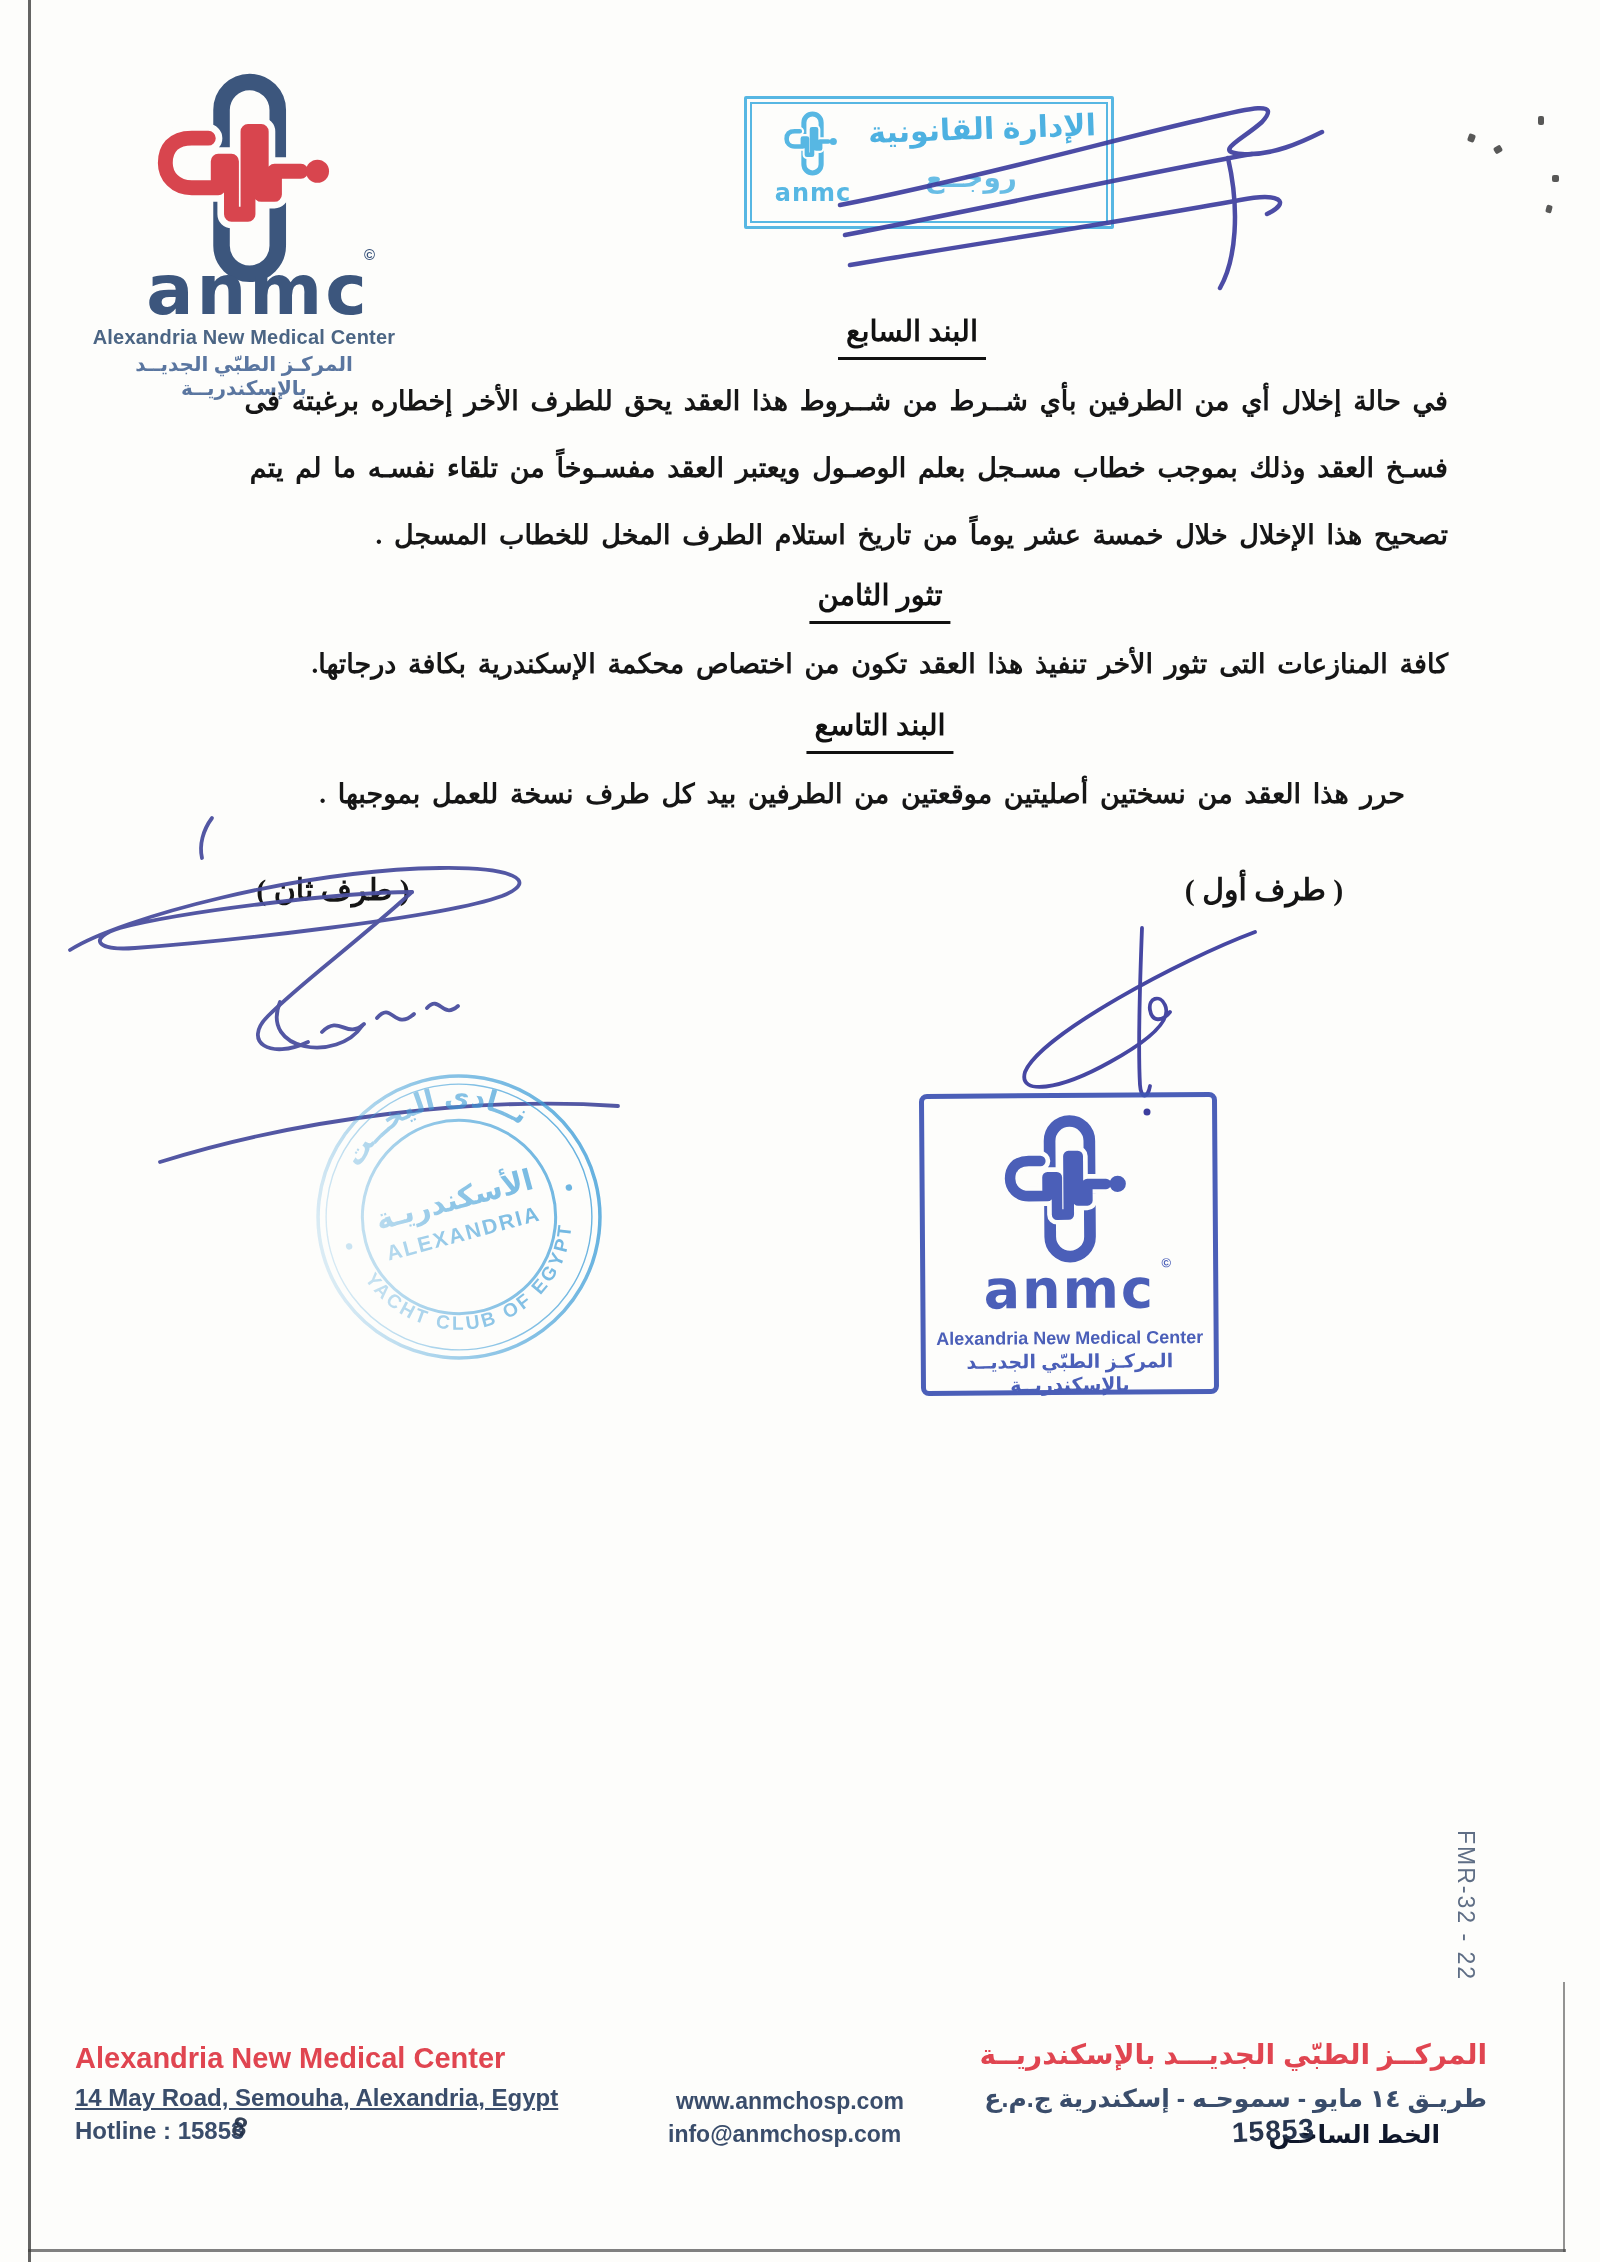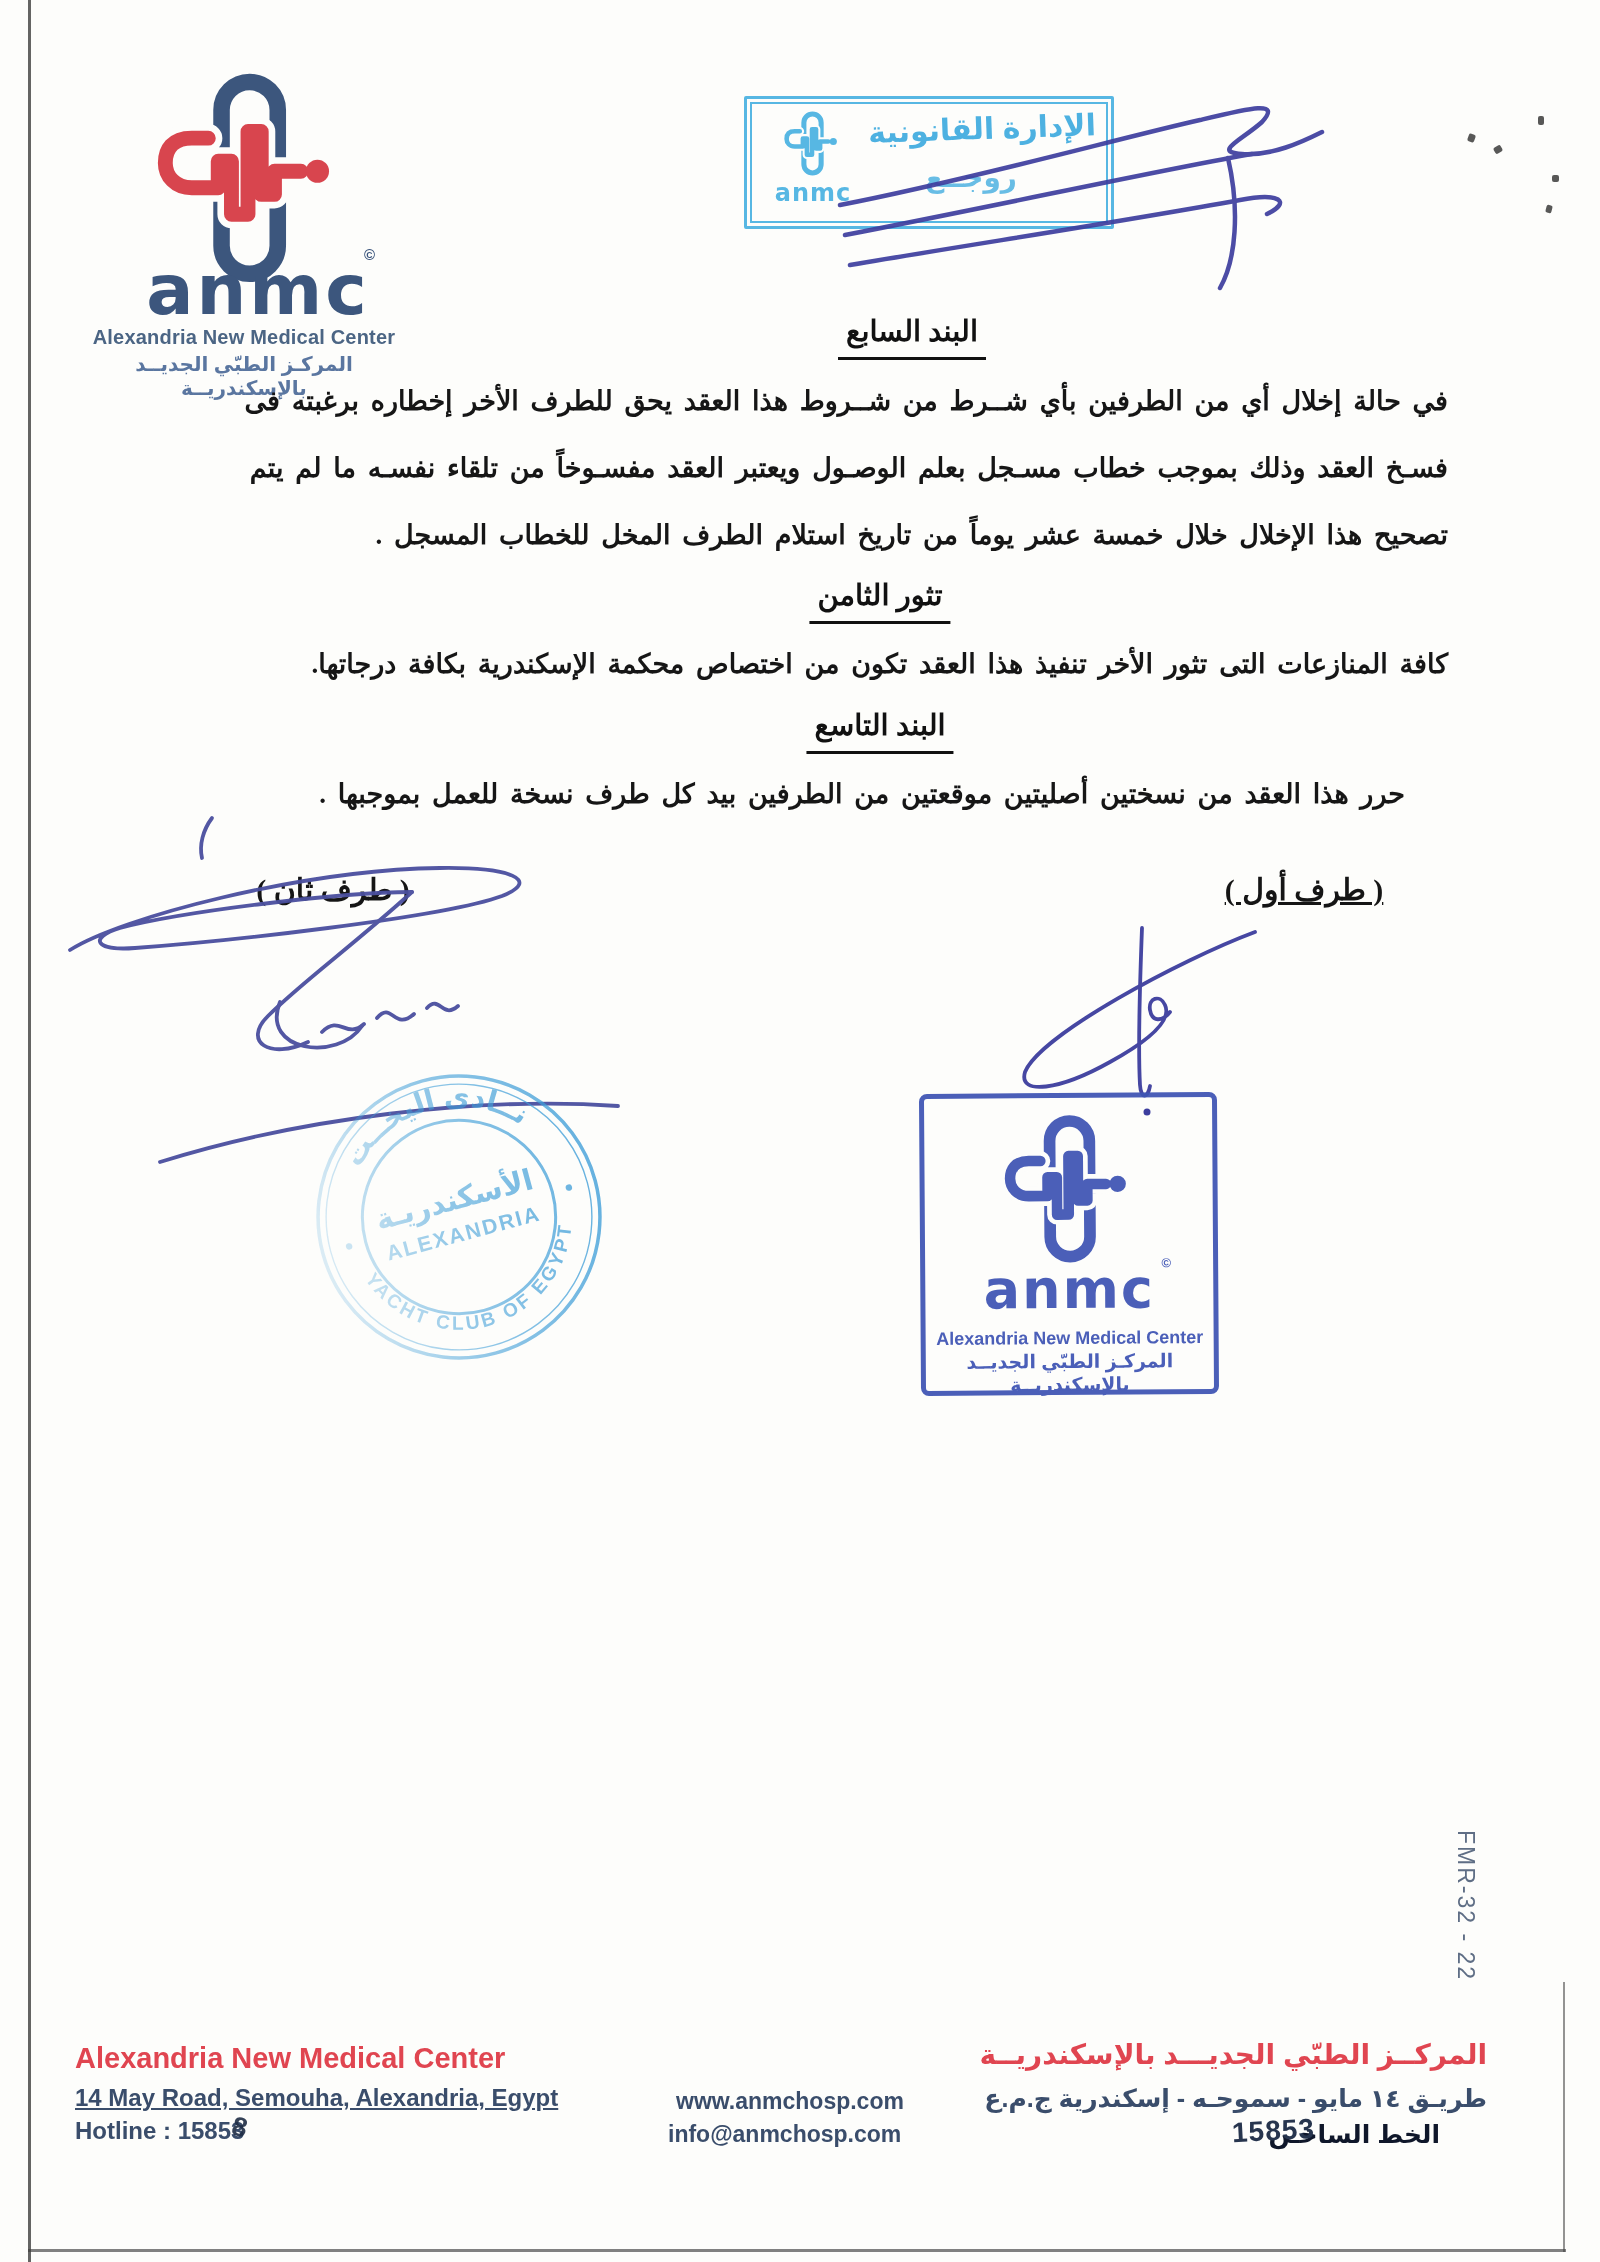--- a/index.html
+++ b/index.html
@@ -62,21 +62,21 @@
   .l2{right:152px;top:452px;}
   .l3{right:152px;top:519px;}
   .l4{right:152px;top:648px;}
   .l5{right:195px;top:778px;}
 
   
   .party{position:absolute;transform:translateX(-50%);direction:rtl;white-space:nowrap;
     font-size:30px;font-weight:bold;color:#151515;
     font-family:"Liberation Serif","DejaVu Serif",serif;}
   .party.second{left:333px;top:872px;}
-  .party.first{left:1304px;top:872px;text-decoration:underline;}
+  .party.first{left:1264px;top:872px;}
   .sig-left{position:absolute;left:40px;top:800px;width:620px;height:400px;}
   .sig-right{position:absolute;left:1000px;top:900px;width:300px;height:230px;}
 
   
   .yacht-stamp{position:absolute;left:308px;top:1066px;width:302px;height:302px;
     transform:rotate(-15deg);opacity:.85;}
 
   
   .anmc-stamp{
     position:absolute;left:920px;top:1093px;width:288px;height:292px;

